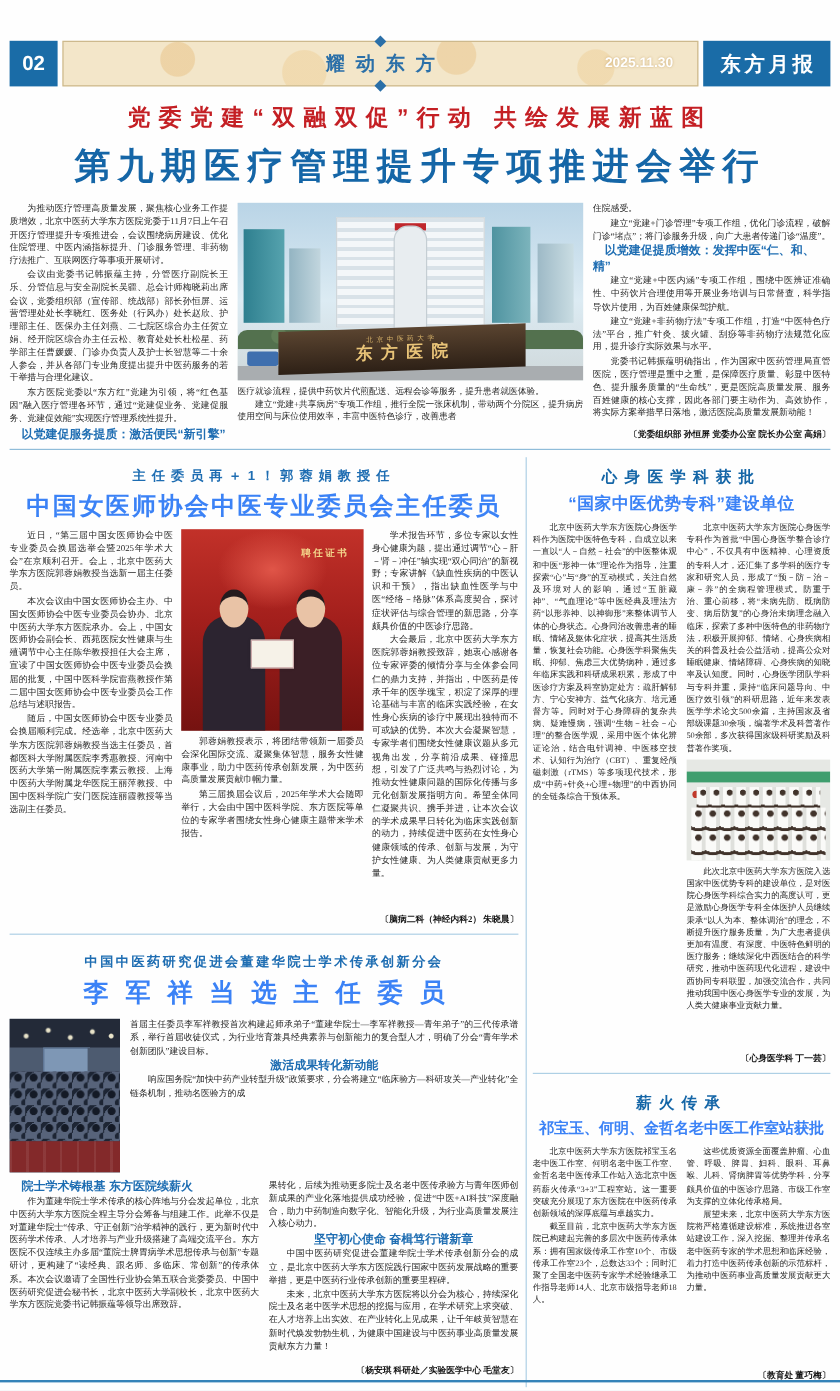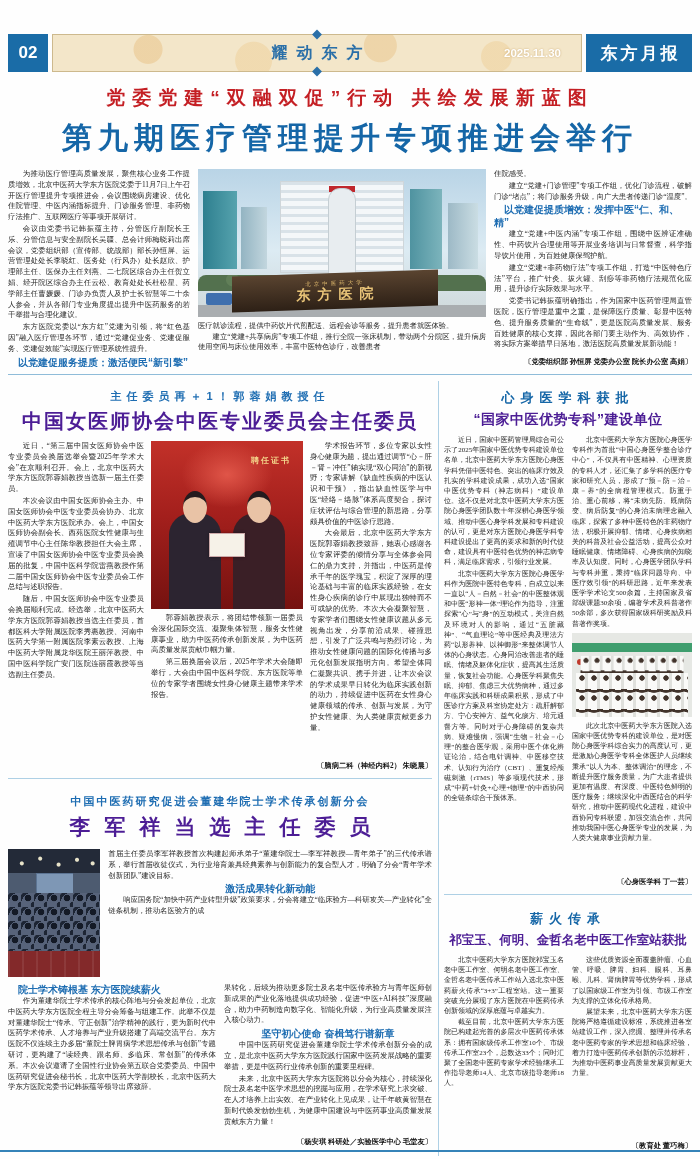--- a/index.html
+++ b/index.html
@@ -79,21 +79,21 @@
   
   .main{display:flex;margin:0 8px;height:775px;}
   .stack{width:424px;display:flex;flex-direction:column;}
   .vdiv{width:1px;background:#aed0e5;margin:0 5px 0 6px;}
   .rail{flex:1;display:flex;flex-direction:column;}
   hr.sep{border:none;border-top:1px solid #aed0e5;margin:7px 0;width:100%;}
 
   
   .art-head{text-align:center;padding:8px 0 6px;}
   .a-kicker{color:#1e6db2;font:bold 11px "Liberation Sans",sans-serif;letter-spacing:5px;}
-  .a-title{color:#4c1d95;font:bold 20px "Liberation Sans",sans-serif;letter-spacing:2px;margin-top:4px;text-align:center;}
+  .a-title{color:#3b82f6;font:bold 20px "Liberation Sans",sans-serif;letter-spacing:2px;margin-top:4px;text-align:center;}
   .art2-body{display:flex;gap:7px;height:330px;}
   .w2a{width:136px;}
   .w2b{width:152px;display:flex;flex-direction:column;}
   .w2c{flex:1;}
 
   .cert-photo{height:168px;position:relative;overflow:hidden;margin-bottom:4px;
               background:linear-gradient(180deg,#c23129 0%,#a31f1c 45%,#751210 100%);}
   .cp-glow{position:absolute;left:20%;top:0;width:60%;height:40%;background:radial-gradient(#e05548,transparent 70%);}
   .person{position:absolute;bottom:0;width:52px;height:96px;border-radius:22px 22px 0 0;}
   .pL{left:18px;background:#2c2430;}
@@ -314,21 +314,20 @@
     <div class="rail">
 
       <div>
         <div class="art-head">
           <div class="a-kicker rail-k">心身医学科获批</div>
           <div class="a-title rail-t">“国家中医优势专科”建设单位</div>
         </div>
         <div class="art4-body">
           <div class="colflex">
             <div class="flow">
-              <p class="body">近日，国家中医药管理局综合司公示了2025年国家中医优势专科建设单位名单，北京中医药大学东方医院心身医学科凭借中医特色、突出的临床疗效及扎实的学科建设成果，成功入选“国家中医优势专科（神志病科）”建设单位。这不仅是对北京中医药大学东方医院心身医学团队数十年深耕心身医学领域、推动中医心身学科发展和专科建设的认可，更是对东方医院心身医学科专科建设提出了更高的要求和新的时代使命，建设具有中医特色优势的神志病专科，满足临床需求，引领行业发展。</p>
               <p class="body">北京中医药大学东方医院心身医学科作为医院中医特色专科，自成立以来一直以“人－自然－社会”的中医整体观和中医“形神一体”理论作为指导，注重探索“心”与“身”的互动模式，关注自然及环境对人的影响，通过“五脏藏神”、“气血理论”等中医经典及理法方药“以形养神、以神御形”来整体调节人体的心身状态。心身同治改善患者的睡眠、情绪及躯体化症状，提高其生活质量，恢复社会功能。心身医学科聚焦失眠、抑郁、焦虑三大优势病种，通过多年临床实践和科研成果积累，形成了中医诊疗方案及科室协定处方：疏肝解郁方、宁心安神方、益气化痰方、培元通督方等。同时对于心身障碍的复杂共病、疑难慢病，强调“生物－社会－心理”的整合医学观，采用中医个体化辨证论治，结合电针调神、中医移空技术、认知行为治疗（CBT）、重复经颅磁刺激（rTMS）等多项现代技术，形成“中药+针灸+心理+物理”的中西协同的全链条综合干预体系。</p>
             </div>
           </div>
           <div class="colflex">
             <div class="flow">
               <p class="body">北京中医药大学东方医院心身医学专科作为首批“中国心身医学整合诊疗中心”，不仅具有中医精神、心理资质的专科人才，还汇集了多学科的医疗专家和研究人员，形成了“预－防－治－康－养”的全病程管理模式。防重于治、重心前移，将“未病先防、既病防变、病后防复”的心身治未病理念融入临床，探索了多种中医特色的非药物疗法，积极开展抑郁、情绪、心身疾病相关的科普及社会公益活动，提高公众对睡眠健康、情绪障碍、心身疾病的知晓率及认知度。同时，心身医学团队学科与专科并重，秉持“临床问题导向、中医疗效引领”的科研思路，近年来发表医学学术论文500余篇，主持国家及省部级课题30余项，编著学术及科普著作50余部，多次获得国家级科研奖励及科普著作奖项。</p>
               <div class="grp-photo">
                 <div class="gp-banner"></div>
                 <div class="gp-dot"></div>
                 <div class="gp-row r1"></div>
@@ -351,21 +350,21 @@
         </div>
         <div class="art5-body">
           <div class="colflex">
             <div class="flow">
               <p class="body">北京中医药大学东方医院祁宝玉名老中医工作室、何明名老中医工作室、金哲名老中医传承工作站入选北京中医药薪火传承“3+3”工程室站。这一重要突破充分展现了东方医院在中医药传承创新领域的深厚底蕴与卓越实力。</p>
               <p class="body">截至目前，北京中医药大学东方医院已构建起完善的多层次中医药传承体系：拥有国家级传承工作室10个、市级传承工作室23个，总数达33个；同时汇聚了全国老中医药专家学术经验继承工作指导老师14人、北京市级指导老师18人。</p>
             </div>
           </div>
           <div class="colflex">
             <div class="flow">
-              <p class="body">这些优质资源全面覆盖肿瘤、心血管、呼吸、脾胃、妇科、眼科、耳鼻喉、儿科、肾病脾胃等优势学科，形成了以国家级工作室为引领、市级工作室为支撑的立体化传承格局。</p>
+              <p class="body">这些优质资源全面覆盖肿瘤、心血管、呼吸、脾胃、妇科、眼科、耳鼻喉、儿科、肾病脾胃等优势学科，分享颇具价值的中医诊疗思路、市级工作室为支撑的立体化传承格局。</p>
               <p class="body">展望未来，北京中医药大学东方医院将严格遵循建设标准，系统推进各室站建设工作，深入挖掘、整理并传承名老中医药专家的学术思想和临床经验，着力打造中医药传承创新的示范标杆，为推动中医药事业高质量发展贡献更大力量。</p>
             </div>
             <div class="byline">〔教育处 董巧梅〕</div>
           </div>
         </div>
       </div>
     </div>
   </div>
 
   <div class="bottom-rule"></div>

